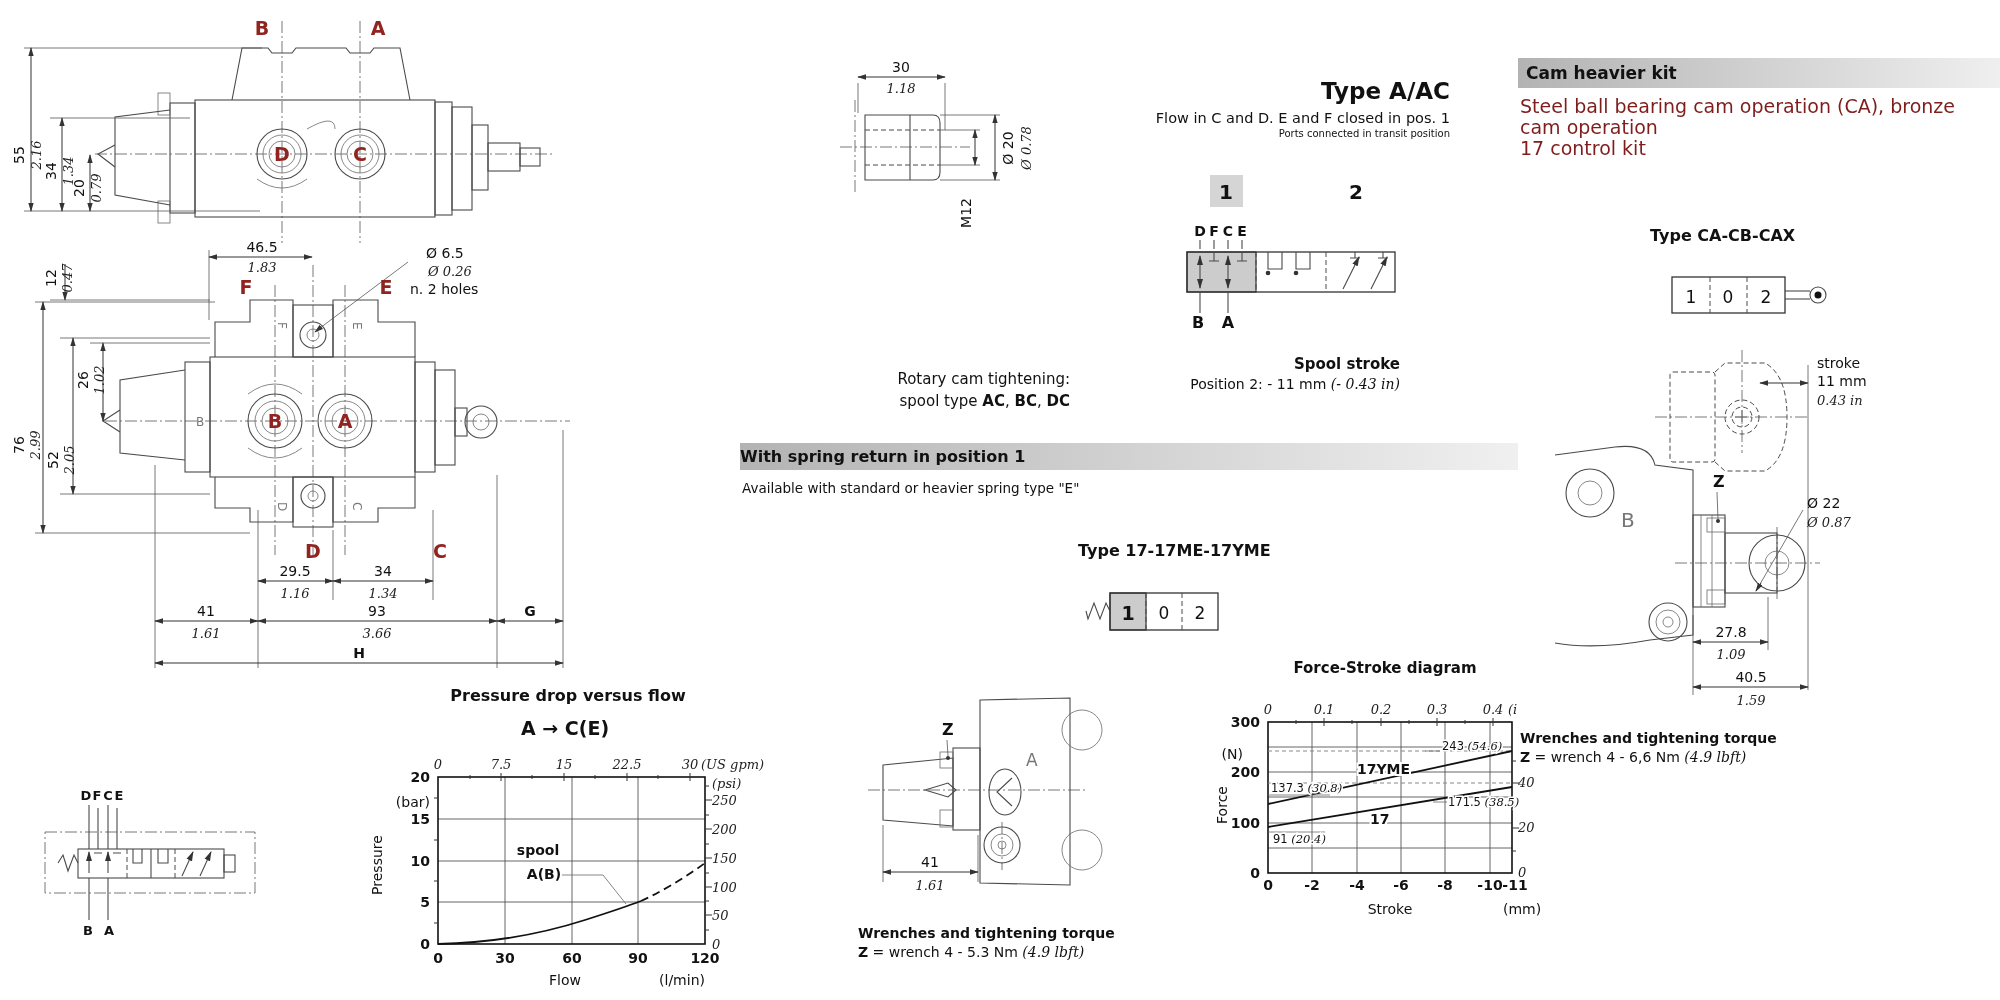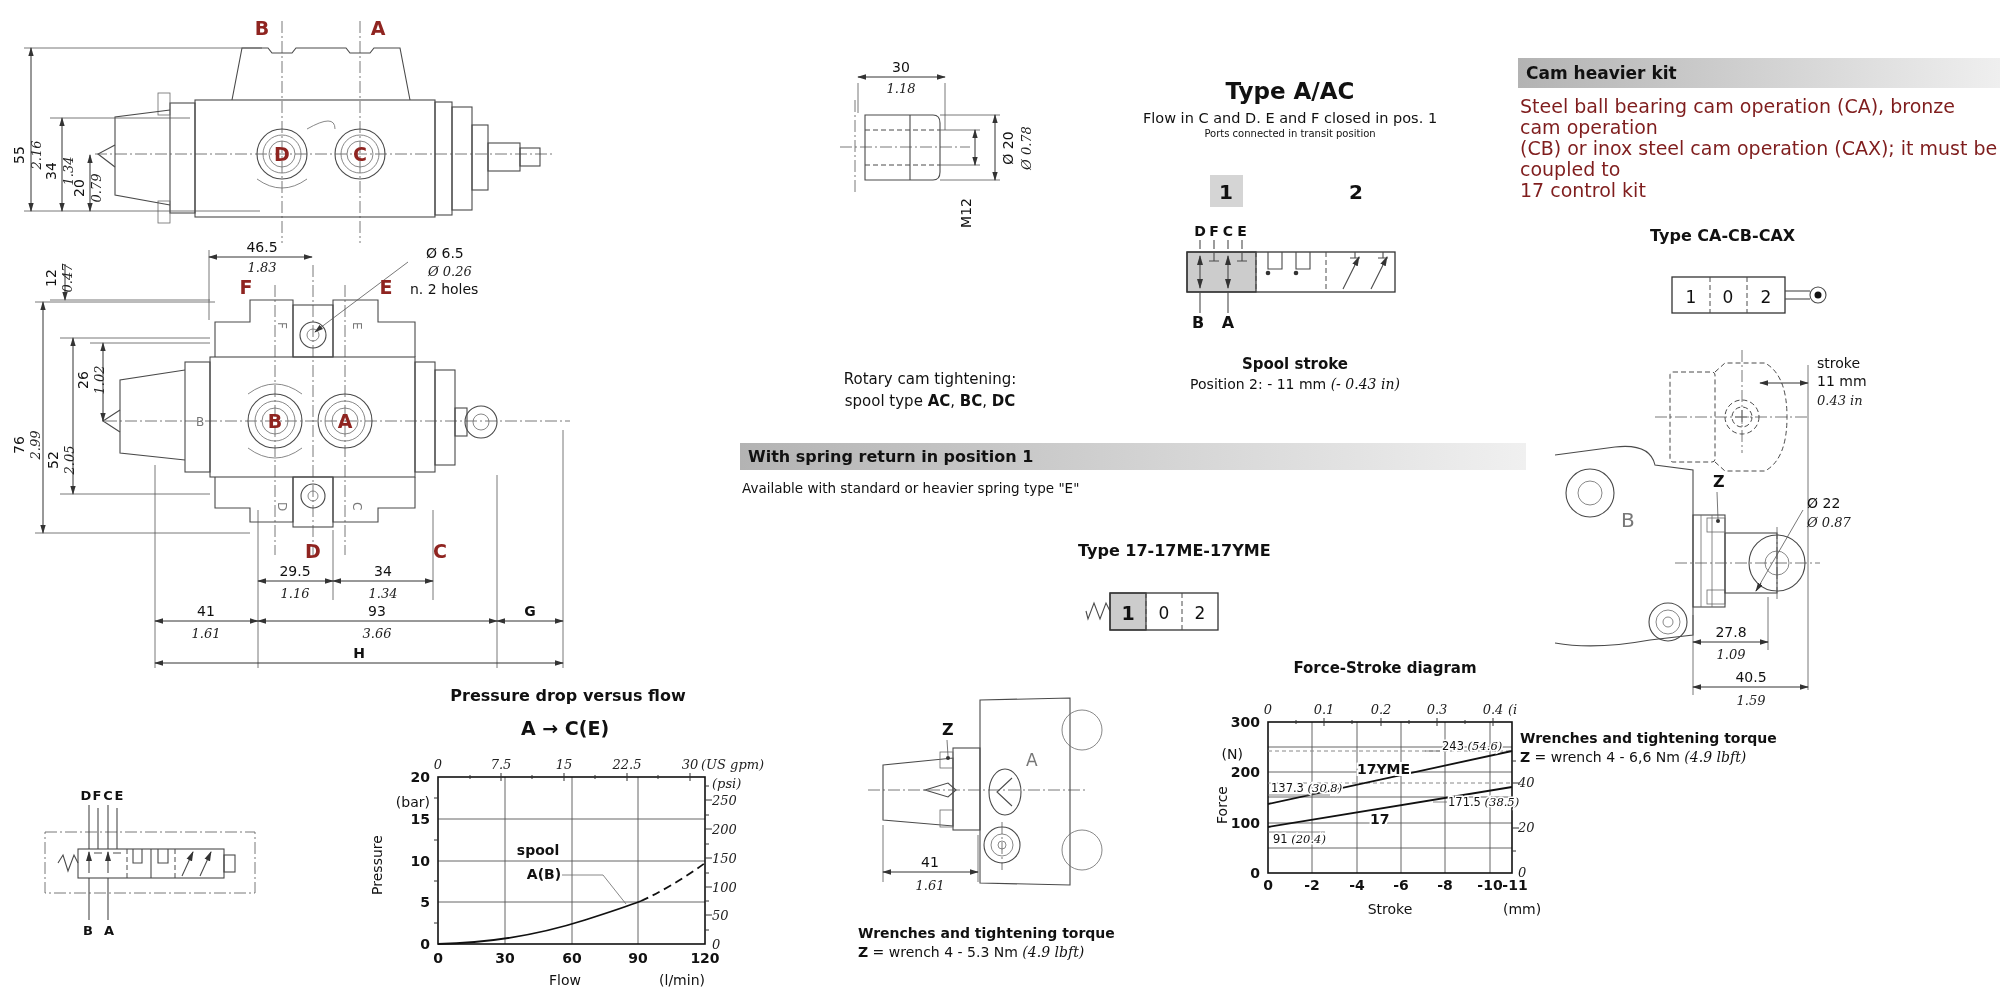--- a/index.html
+++ b/index.html
@@ -22,21 +22,21 @@
   .blk{font-weight:bold;font-size:14px;fill:#111;}
   .tick{stroke:#333;stroke-width:1;}
   .grid{stroke:#555;stroke-width:0.9;fill:none;}
   .axis{stroke:#111;stroke-width:1.6;fill:none;}
   .curve{stroke:#111;stroke-width:1.8;fill:none;}
   .gdash{stroke:#888;stroke-width:1;stroke-dasharray:4 3;fill:none;}
   .ital{font-style:italic;font-family:"DejaVu Serif","Liberation Serif",serif;}
   .band{background:linear-gradient(90deg,#b3b3b3,#f0f0f0);display:flex;align-items:center;}
   .band b{font-size:17px;color:#111;}
   .txt13{font-size:19px;line-height:21px;color:#7f1d1d;}
-  .ctr{text-align:center;}
+  .ctr{text-align:right;}
   .symcell{fill:#fff;stroke:#333;stroke-width:1.2;}
   .shade{fill:#ccc;}
   .wrench-title{font-weight:bold;font-size:14px;margin-top:10px;}
   .wrench-line{font-size:14px;margin-top:3px;}
 </style>
 </head>
 <body>
 
 <div class="canvas">
 
@@ -265,25 +265,24 @@
 <div class="abs ctr" style="left:1190px;top:355px;width:210px">
   <div style="font-size:15px;font-weight:bold">Spool stroke</div>
   <div style="font-size:14px;margin-top:3px"><span>Position 2: - 11 mm </span><span class="ital">(- 0.43 in)</span></div>
 </div>
 
 <div class="abs band" style="left:1518px;top:58px;width:482px;height:30px;padding-left:8px">
   <b>Cam heavier kit</b>
 </div>
 <div class="abs txt13" style="left:1520px;top:96px;width:478px">
   <div>Steel ball bearing cam operation (CA), bronze cam operation</div>
-  <div>(CB) or inox steel cam operation (CAX); it must be coupled to</div>
   <div>17 control kit</div>
 </div>
 
-<div class="abs band" style="left:740px;top:443px;width:778px;height:27px;padding-left:8px">
+<div class="abs band" style="left:740px;top:443px;width:778px;height:27px;">
   <b style="font-size:16px">With spring return in position 1</b>
 </div>
 <div class="abs" style="left:742px;top:480px;font-size:13.5px">Available with standard or heavier spring type "E"</div>
 
 <div class="abs" style="left:1078px;top:541px;font-size:16px;font-weight:bold">Type 17-17ME-17YME</div>
 <svg class="abs" style="left:1085px;top:585px" width="160" height="55">
   <path class="ln" d="M25,26 L21,18 L15,34 L9,18 L3,34 L1,26"></path>
   <rect x="25" y="8" width="36" height="37" class="symcell shade"></rect>
   <rect x="25" y="8" width="108" height="37" fill="none" stroke="#333" stroke-width="1.3"></rect>
   <line class="dash" x1="61" y1="8" x2="61" y2="45"></line>

